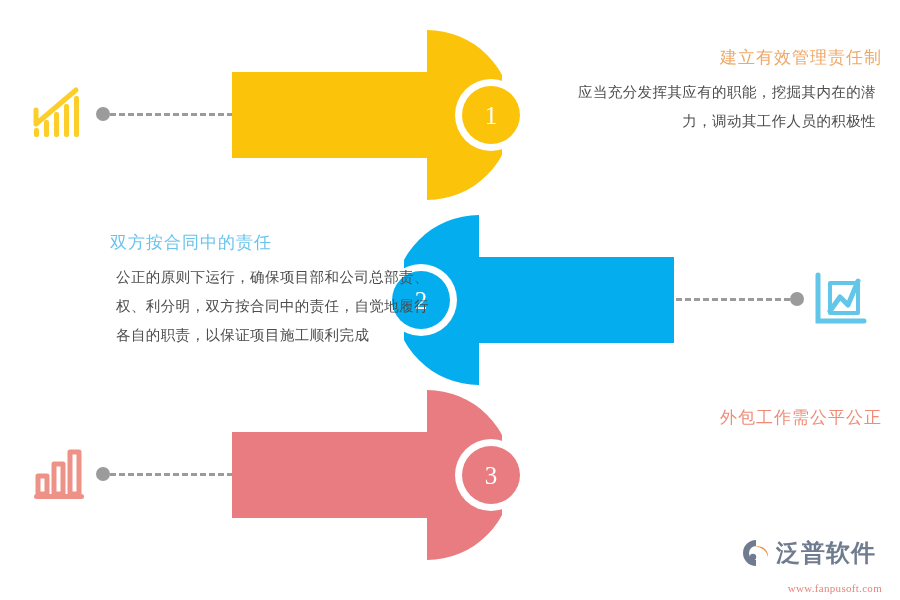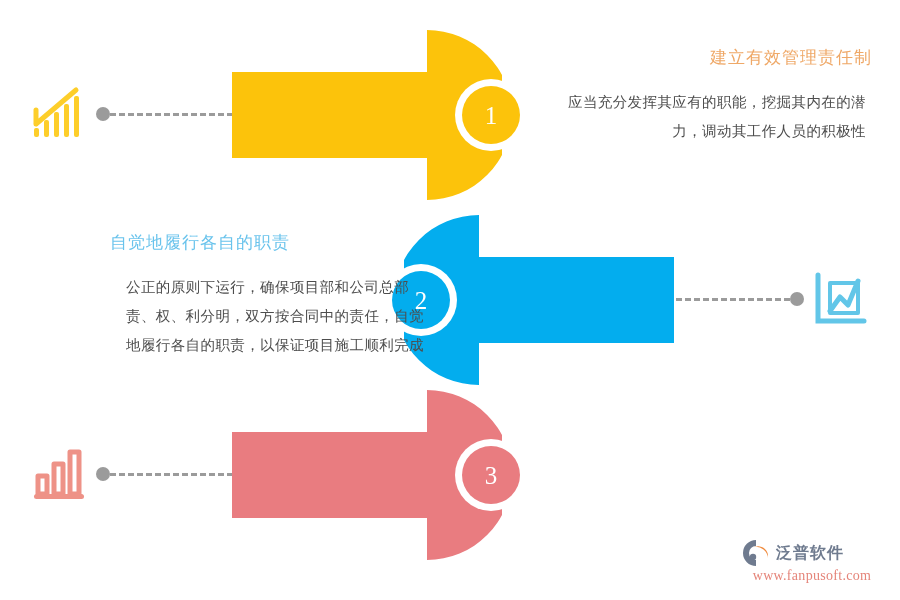--- a/index.html
+++ b/index.html
@@ -102,60 +102,60 @@
     position: absolute;
     top: 14px;
     width: 330px;
   }
   .text-right { left: 552px; text-align: right; }
   .text-left  { left: 110px; text-align: left;  }
 
   .tb-title {
     font-size: 17px;
     line-height: 28px;
-    margin: 0 10px 4px 0;
+    margin: 0 0 4px 0;
     font-weight: normal;
     letter-spacing: 1px;
   }
   .tb-body {
     font-size: 14.5px;
     line-height: 29px;
     color: #4d4d4d;
-    margin: 16px;
+    margin: 6px;
     letter-spacing: 0.4px;
   }
 
   
   .logo {
     position: absolute;
     right: 18px;
     bottom: 10px;
     width: 140px;
     height: 52px;
   }
   .logo-row {
     display: flex;
     align-items: center;
     gap: 4px;
   }
   .logo-mark { width: 30px; height: 30px; flex: 0 0 auto; }
   .logo-mark svg { display: block; width: 30px; height: 30px; }
   .logo-name {
-    font-size: 16px;
+    font-size: 24px;
     color: #6f7b8f;
     font-weight: bold;
     letter-spacing: 1px;
     line-height: 1;
   }
   .logo-url {
-    text-align: center;
-    font-size: 14px;
+    text-align: right;
+    font-size: 11px;
     color: #E5857A;
     letter-spacing: 0.3px;
-    margin-top: 0;
+    margin-top: 14px;
     font-family: "Liberation Serif", "DejaVu Serif", serif;
   }
 </style>
 </head>
 <body>
 
 <div id="canvas">
 
   <div class="row row-1">
 
@@ -212,21 +212,21 @@
       <svg viewBox="0 0 270 170" preserveAspectRatio="none">
         <path d="M270,42 L75,42 L75,0 A85,85 0 0 0 75,170 L75,128 L270,128 Z" fill="#03ADEE"></path>
       </svg>
     </div>
 
     <div class="badge badge-2">
       <span>2</span>
     </div>
 
     <div class="textblock text-left">
-      <div class="tb-title" style="color:#69C3EC;">自觉地履行各自的职责</div>
+      <div class="tb-title" style="color:#69C3EC;">双方按合同中的责任</div>
       <div class="tb-body">公正的原则下运行，确保项目部和公司总部责、权、利分明，双方按合同中的责任，自觉地履行各自的职责，以保证项目施工顺利完成</div>
     </div>
   </div>
 
   <div class="row row-3">
 
     <div class="side-icon icon-left">
       <svg viewBox="0 0 64 64">
         <g fill="none" stroke="#EE9287" stroke-width="5" stroke-linejoin="round">
           <rect x="10" y="34" width="9" height="18"></rect>
@@ -246,20 +246,21 @@
       <svg viewBox="0 0 270 170" preserveAspectRatio="none">
         <path d="M0,42 L195,42 L195,0 A85,85 0 0 1 195,170 L195,128 L0,128 Z" fill="#E97C80"></path>
       </svg>
     </div>
 
     <div class="badge badge-3">
       <span>3</span>
     </div>
 
     <div class="textblock text-right">
+      <div class="tb-title" style="color:#EE8C78;">外包工作需公平公正</div>
     </div>
   </div>
 
   <div class="logo">
     <div class="logo-row">
       <span class="logo-mark">
         <svg viewBox="0 0 30 30">
           <path d="M14 2 A13 13 0 1 0 14 28 L14 22 A7 7 0 1 1 14 8 Z" fill="#6f7b8f"></path>
           <path d="M12 9 A10 10 0 0 1 26 17 L26 20 A12 12 0 0 0 12 9 Z" fill="#F08A3C"></path>
           <circle cx="11" cy="19" r="3.2" fill="#6f7b8f"></circle>

